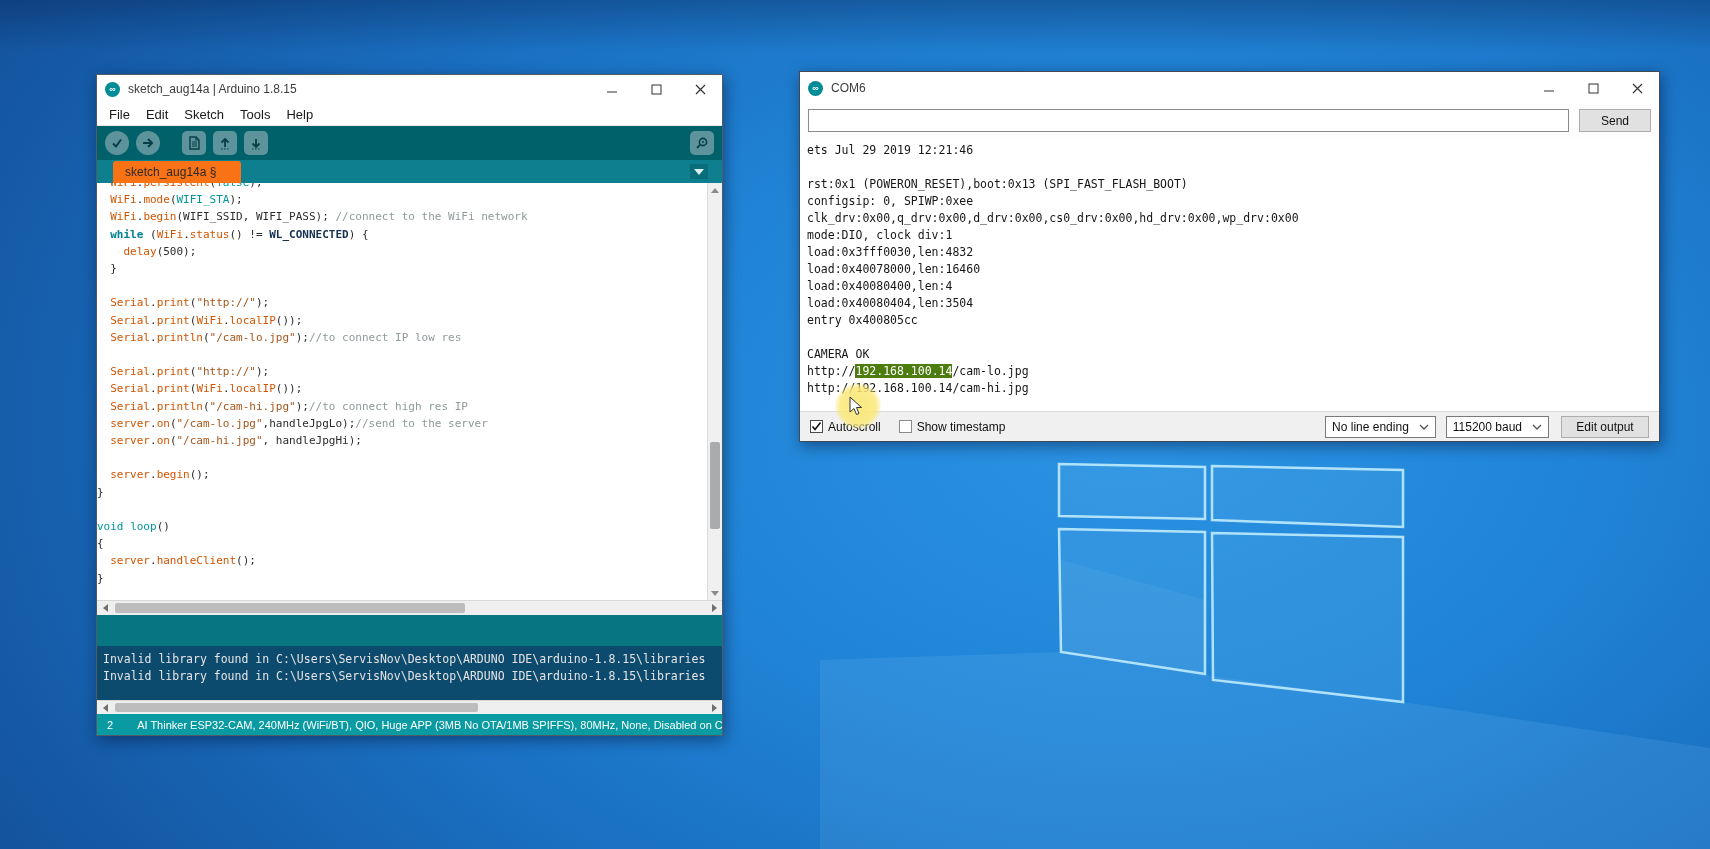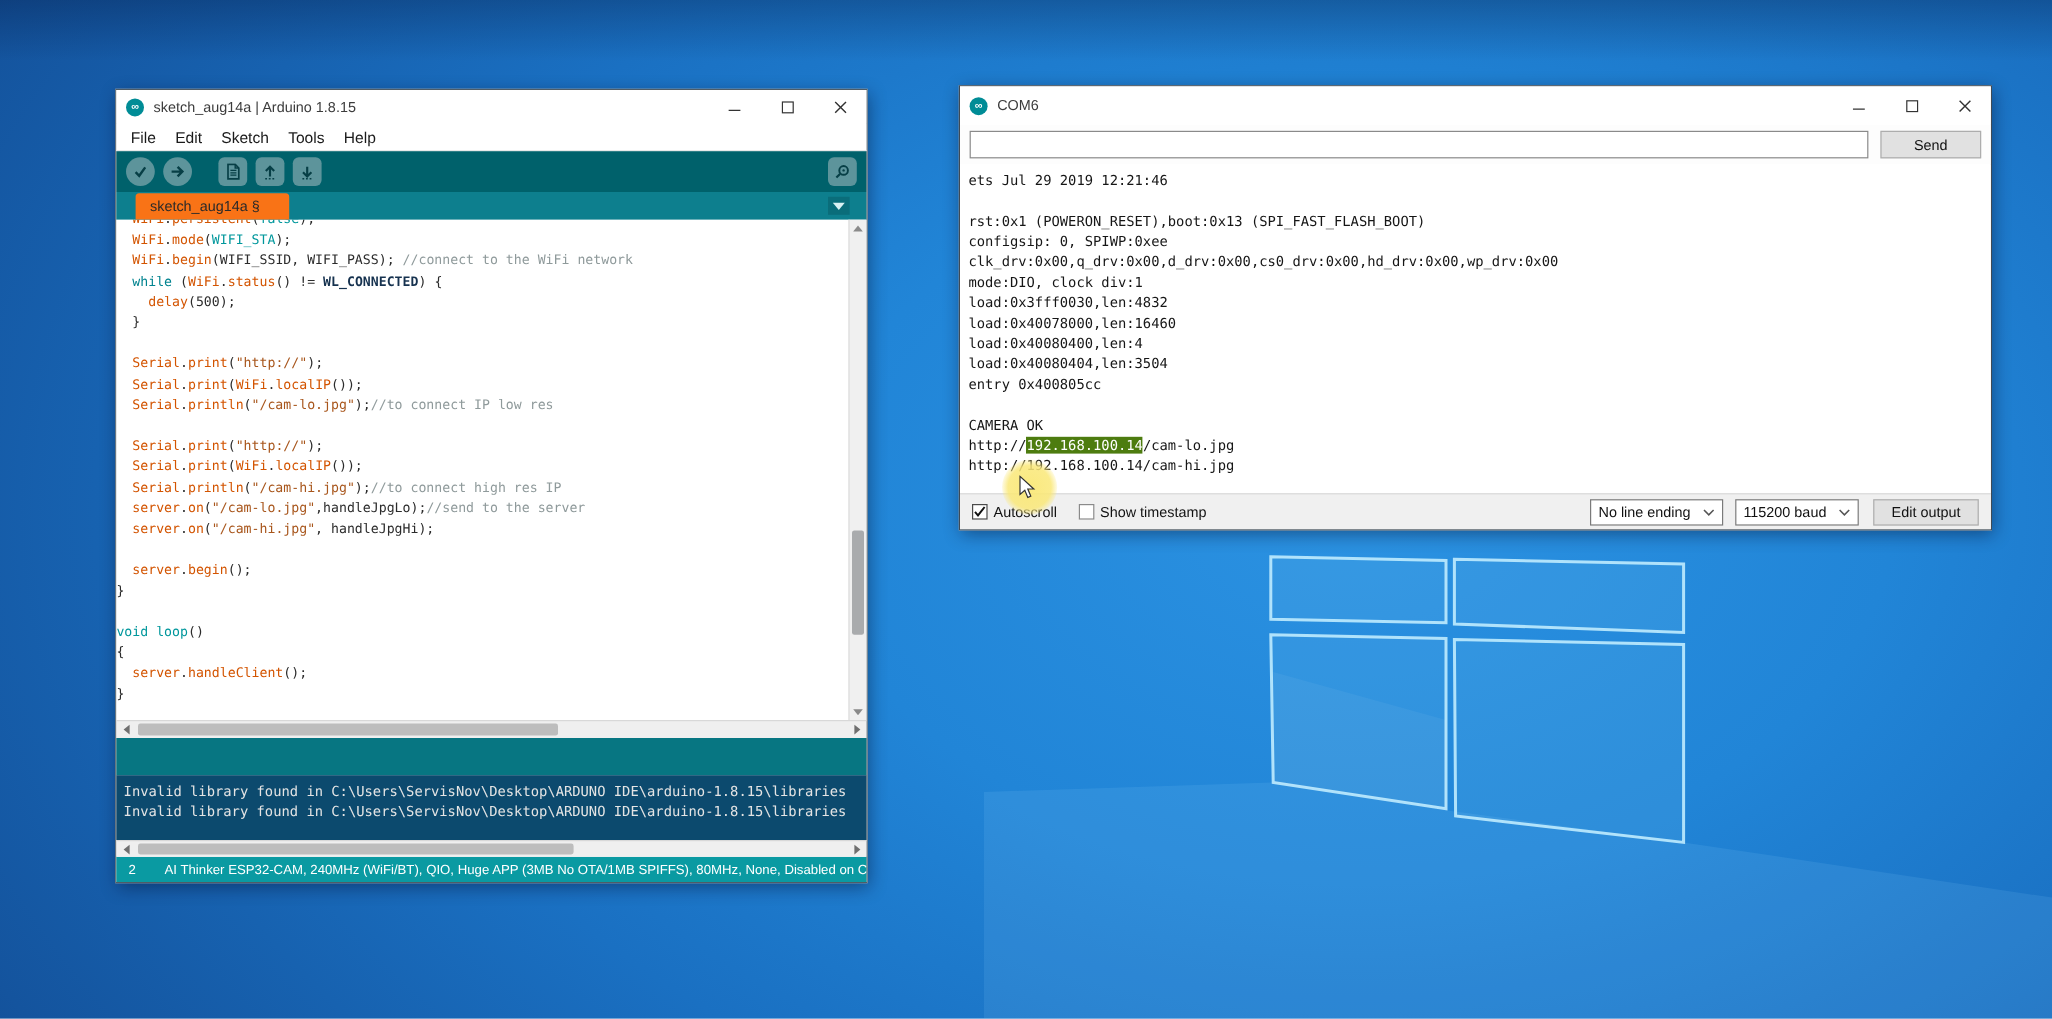--- a/index.html
+++ b/index.html
@@ -39,21 +39,21 @@
   #tab-dropdown { position:absolute; right:14px; top:4px; width:18px; height:15px; background:#0a6d7a;
     display:flex; align-items:center; justify-content:center; }
   .caret-down { width:0; height:0; border-left:5px solid transparent; border-right:5px solid transparent;
     border-top:6px solid #d9f1f3; }
 
   #ide-editor { height:417px; background:#fff; display:flex; overflow:hidden; }
   #code-area { flex:1; overflow:hidden; padding-left:0;
     font-family:"DejaVu Sans Mono","Liberation Mono",monospace; font-size:11px; line-height:17.2px; white-space:pre; }
   #code-inner { margin-top:-9px; }
   .t-p { color:#2b2b2b; } .t-o { color:#d35400; } .t-k { color:#00979c; }
-  .t-kb { color:#00838f; font-weight:normal; } .t-b { color:#16324f; font-weight:bold; }
+  .t-kb { color:#00838f; font-weight:bold; } .t-b { color:#16324f; font-weight:bold; }
   .t-s { color:#a8561c; } .t-c { color:#8f9a9b; }
 
   
   .v-scrollbar { width:15px; background:#f0f0f0; border-left:1px solid #dcdcdc; position:relative; }
   .v-thumb { position:absolute; left:2px; right:2px; top:62%; height:21%; background:#a9abad; border-radius:2px; }
   .sb-arrow { position:absolute; left:0; right:0; height:14px; display:flex; align-items:center; justify-content:center; }
   .h-scrollbar { height:15px; background:#efefef; border-top:1px solid #d8d8d8; position:relative; }
   .h-thumb { position:absolute; top:2px; bottom:2px; left:18px; width:56%; background:#bdbdbd; border-radius:2px; }
   .h-arrow { position:absolute; top:0; bottom:0; width:16px; display:flex; align-items:center; justify-content:center; }
   .tri-u { width:0;height:0;border-left:4px solid transparent;border-right:4px solid transparent;border-bottom:5px solid #8a8a8a; }
@@ -70,21 +70,21 @@
   #ide-statusbar { flex:1; background:#0a9aa2; color:#fff; font-size:11px; display:flex; align-items:center; }
   #status-line-no { margin-left:10px; }
   #status-board-info { margin-left:24px; white-space:nowrap; overflow:hidden; }
 
   
   #serial-window { left:799px; top:71px; width:861px; height:371px; border-color:#3f4a55; }
   #serial-titlebar { height:32px; }
   #serial-input-row { height:33px; background:#fdfdfd; display:flex; align-items:center; padding:0 8px; flex:0 0 auto; }
   #serial-input { flex:1; height:23px; border:1px solid #8a8a8a; background:#fff; font-size:12px; padding:0 5px;
     outline:none; font-family:"Liberation Sans",sans-serif; }
-  #send-button { width:84px; height:23px; margin-left:10px; background:#e1e1e1; border:1px solid #adadad;
+  #send-button { width:72px; height:23px; margin-left:10px; background:#e1e1e1; border:1px solid #adadad;
     font-size:12px; color:#111; display:flex; align-items:center; justify-content:center; }
   #serial-output { flex:1; background:#fff; padding:5px 7px; overflow:hidden;
     font-family:"DejaVu Sans Mono","Liberation Mono",monospace; font-size:11.5px; line-height:17px;
     color:#161616; white-space:pre; }
   .sel { background:#4d7c0f; color:#fff; }
   #serial-bottombar { height:30px; background:#f0f0f0; border-top:1px solid #d9d9d9;
     display:flex; align-items:center; padding:0 10px; flex:0 0 auto; font-size:12px; color:#111; }
   .checkbox { width:13px; height:13px; background:#fff; border:1px solid #4a4a4a; display:flex;
     align-items:center; justify-content:center; flex:0 0 auto; }
   .checkbox.unchecked { border-color:#8a8a8a; }

